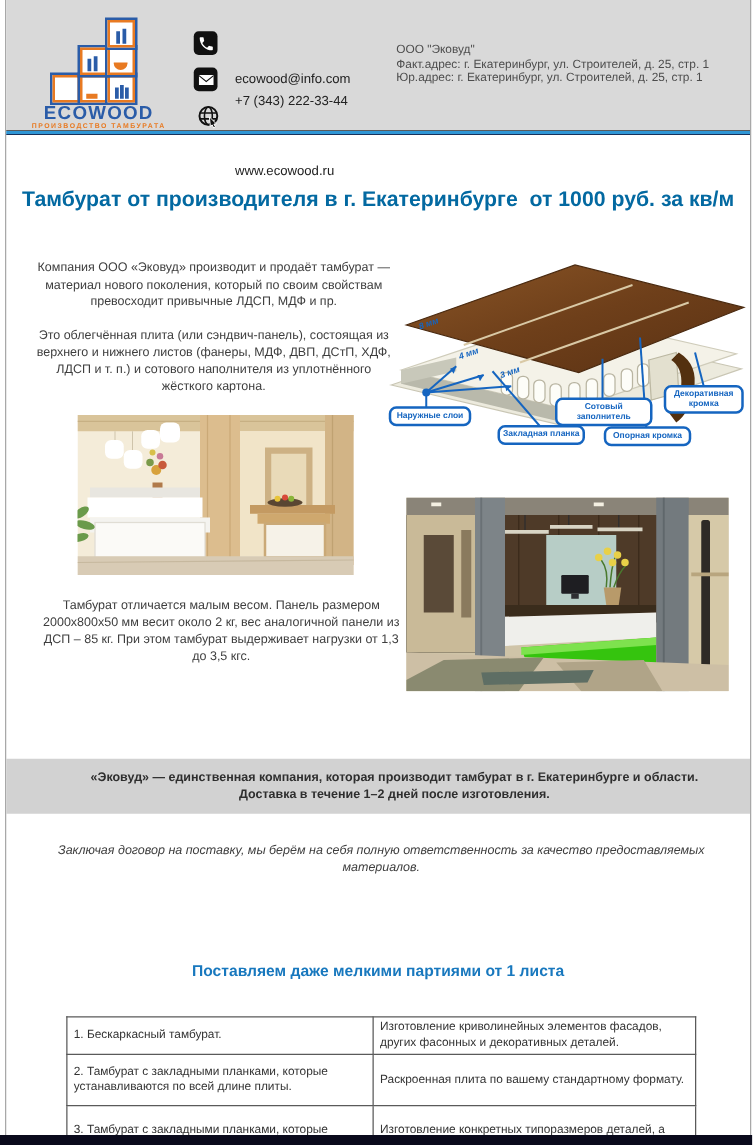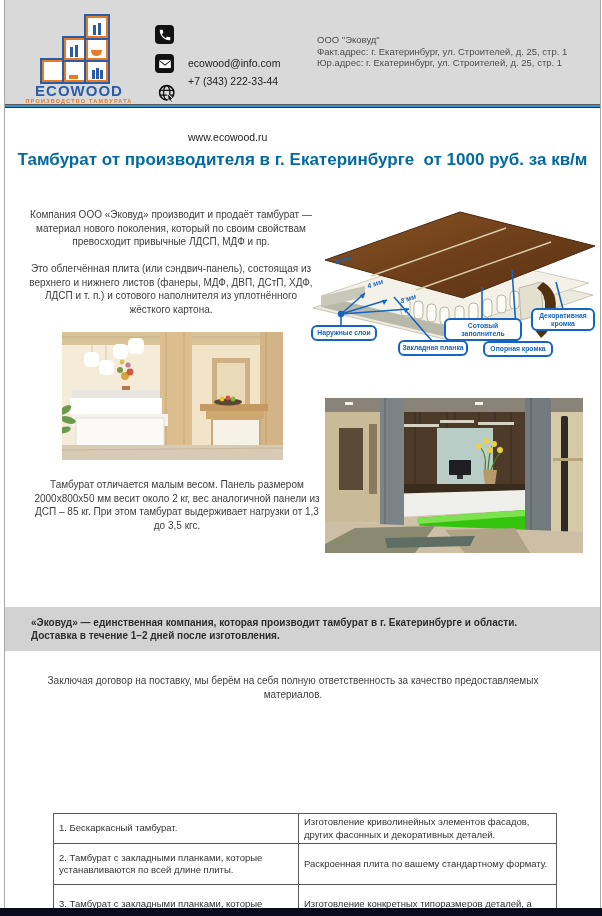--- a/index.html
+++ b/index.html
@@ -28,22 +28,22 @@
   
   .cinfo{position:absolute;left:312px;top:34px;font-size:9.5px;line-height:11.5px;color:#4d4d4d;}
   
   .title{position:absolute;left:0;top:150px;width:595px;text-align:center;font-size:17px;font-weight:bold;color:#0369a1;white-space:pre-wrap;}
   .p{font-size:10px;line-height:13.5px;color:#3e3e3e;}
   .intro{left:24px;top:208px;width:284px;}
   .intro2{left:24px;top:262px;width:284px;}
   .weight1{left:24px;top:478px;width:296px;}
   .weight2{left:24px;top:536px;width:284px;}
   .banner{position:absolute;left:0;top:607px;width:595px;height:44px;background:#d2d2d2;box-sizing:border-box;padding:9px 0 0 26px;}
-  .banner div{font-size:10px;line-height:13px;font-weight:bold;color:#2e2e2e;}
-  .quality1{left:24px;top:674px;width:528px;}
+  .banner div{font-size:10px;line-height:13px;font-weight:bold;color:#2e2e2e;text-align:center;}
+  .quality1{left:36px;top:674px;width:528px;font-style:italic;}
   .quality2{left:24px;top:708px;width:528px;}
   .supply{position:absolute;left:0;top:770px;width:595px;text-align:center;font-size:12.5px;font-weight:bold;color:#1878be;}
   
   .tbl{position:absolute;left:48px;top:813px;width:504px;border-collapse:collapse;table-layout:fixed;}
   .tbl td{border:1px solid #5a5a5a;font-size:9.5px;line-height:12.5px;color:#333;padding:2px 5px;vertical-align:middle;}
   .tbl .c1{width:234px;}
   .tbl .r1{height:27px;}
   .tbl .r2{height:41px;}
   .tbl .r3{height:52px;}
   
@@ -342,20 +342,21 @@
       </svg>
     </div>
 
     <div class="banner">
       <div>«Эковуд» — единственная компания, которая производит тамбурат в г. Екатеринбурге и области.</div>
       <div>Доставка в течение 1–2 дней после изготовления.</div>
     </div>
 
     <div class="p abs quality1">Заключая договор на поставку, мы берём на себя полную ответственность за качество предоставляемых материалов.</div>
 
+    <div class="supply">Поставляем даже мелкими партиями от 1 листа</div>
 
     <table class="tbl">
       <tbody>
           <tr class="r1">
         <td class="c1">1. Бескаркасный тамбурат.</td>
         <td>Изготовление криволинейных элементов фасадов, других фасонных и декоративных деталей.</td>
       </tr>
       <tr class="r2">
         <td class="c1">2. Тамбурат с закладными планками, которые устанавливаются по всей длине плиты.</td>
         <td>Раскроенная плита по вашему стандартному формату.</td>

